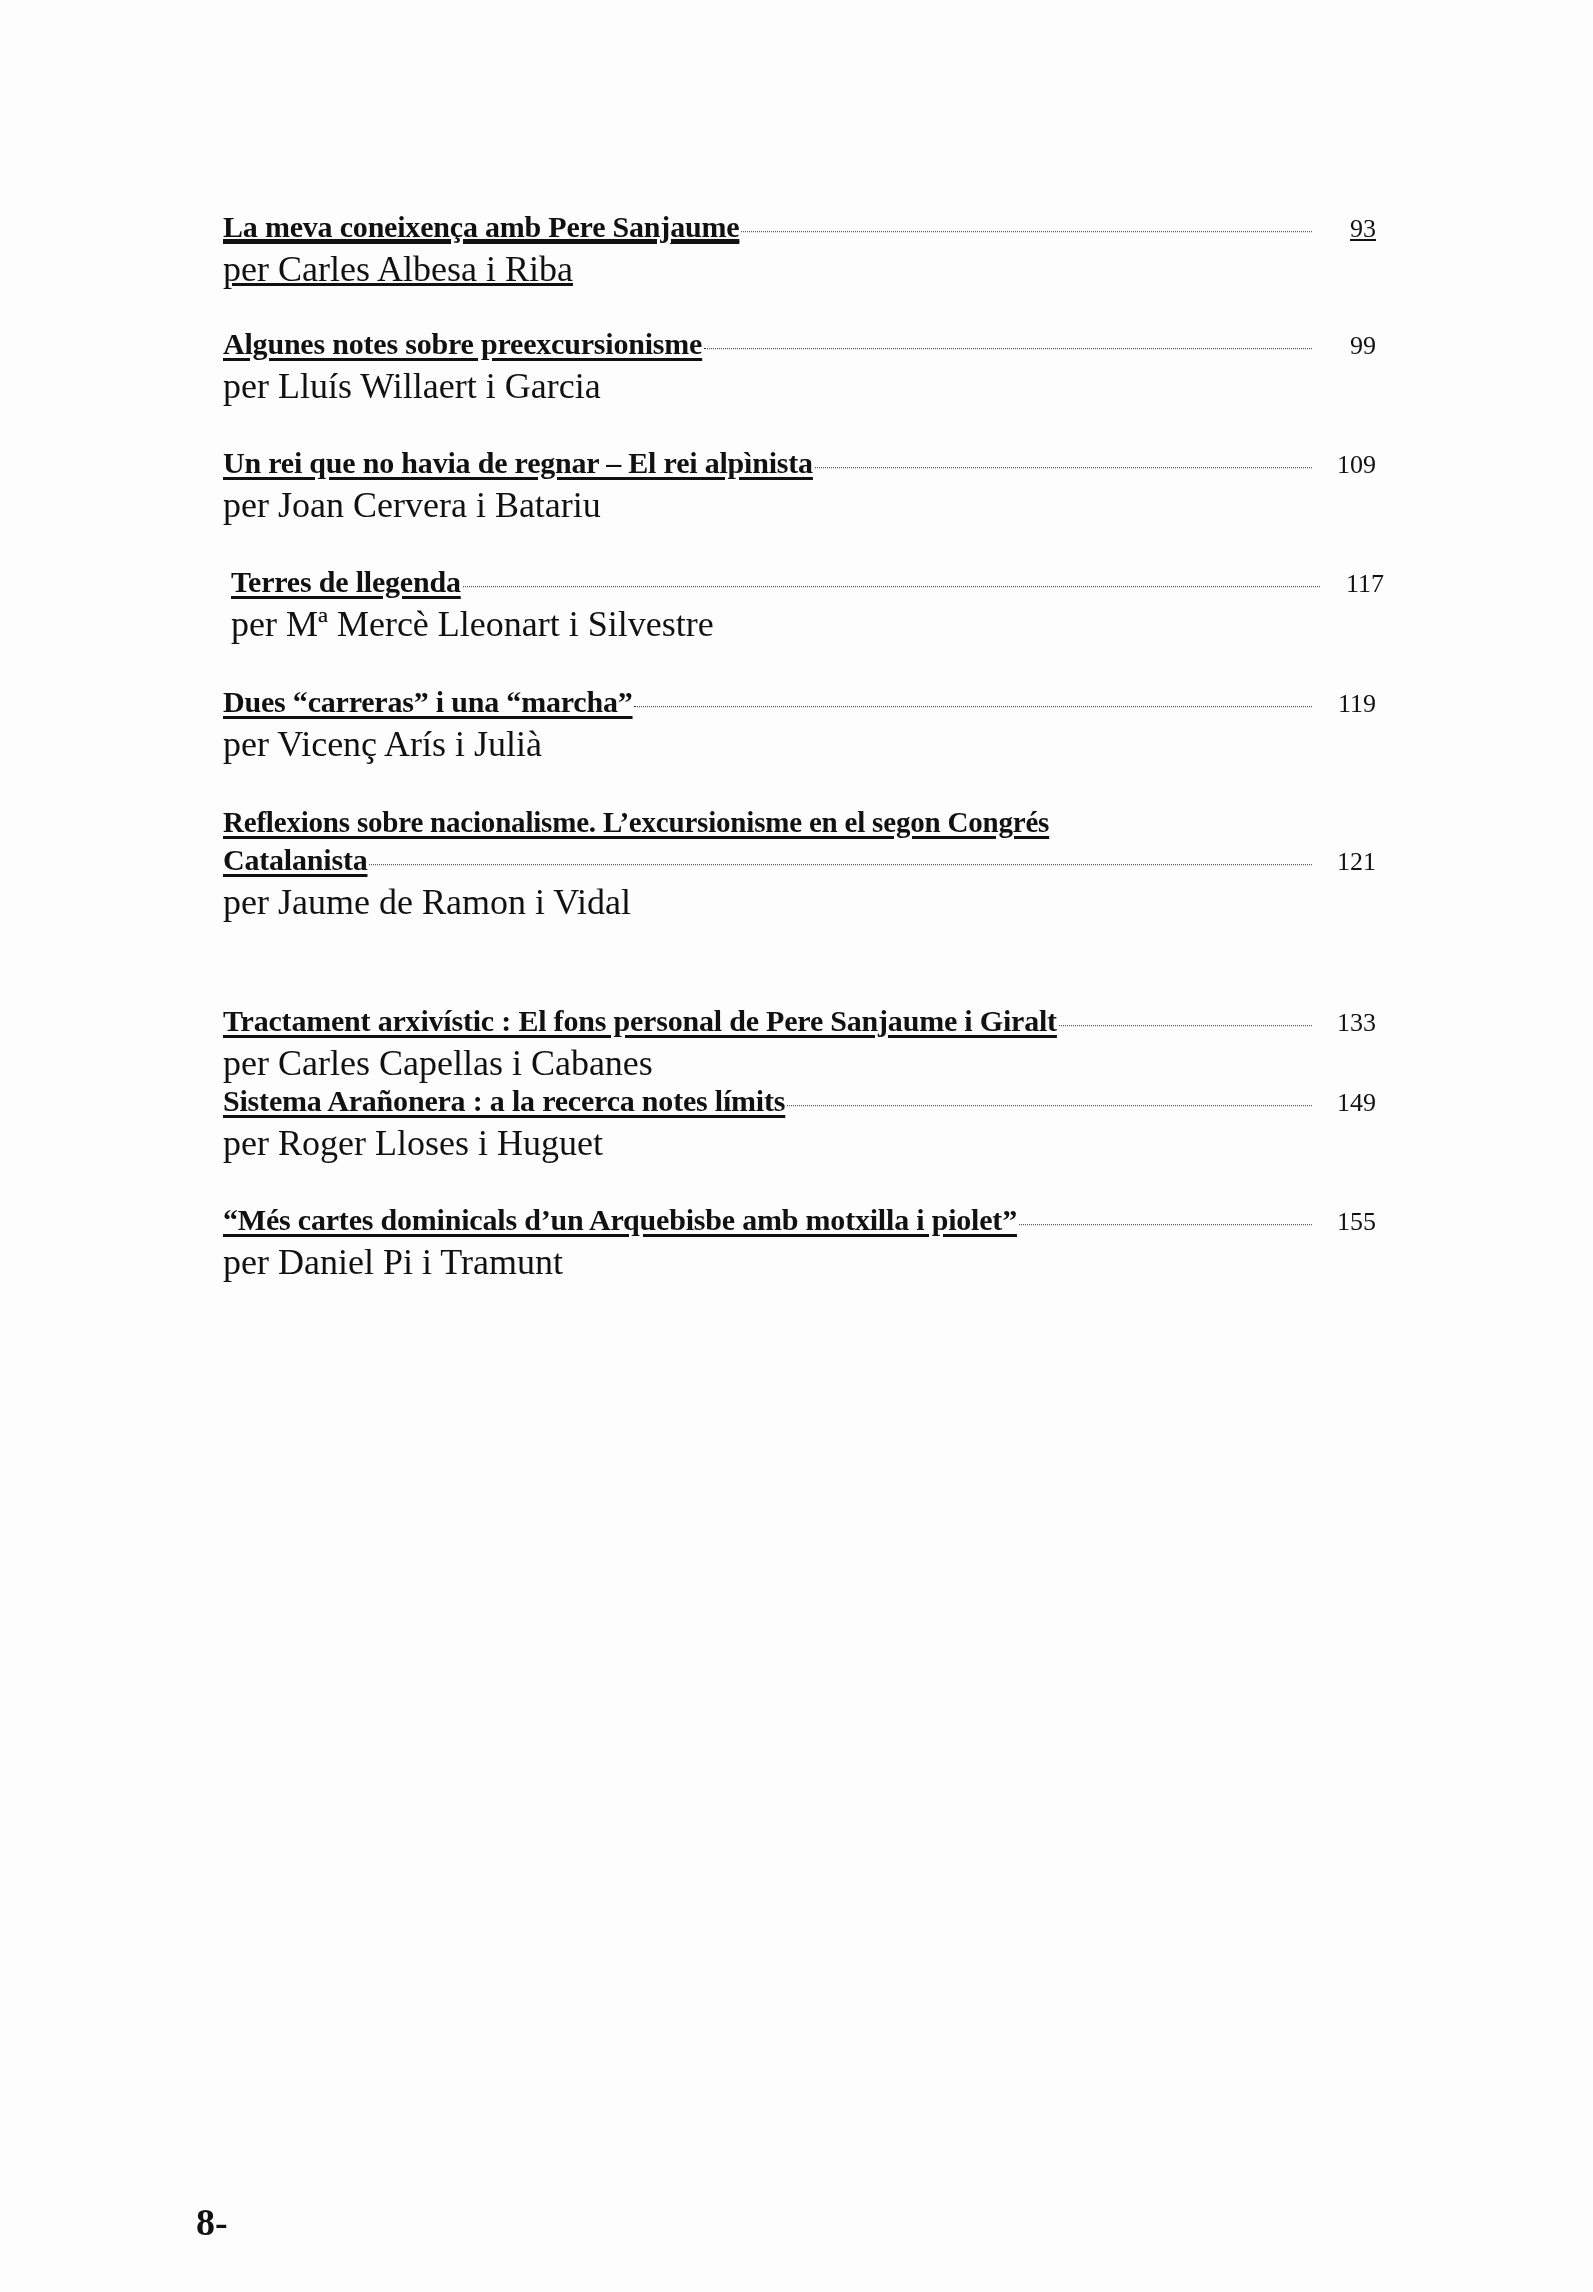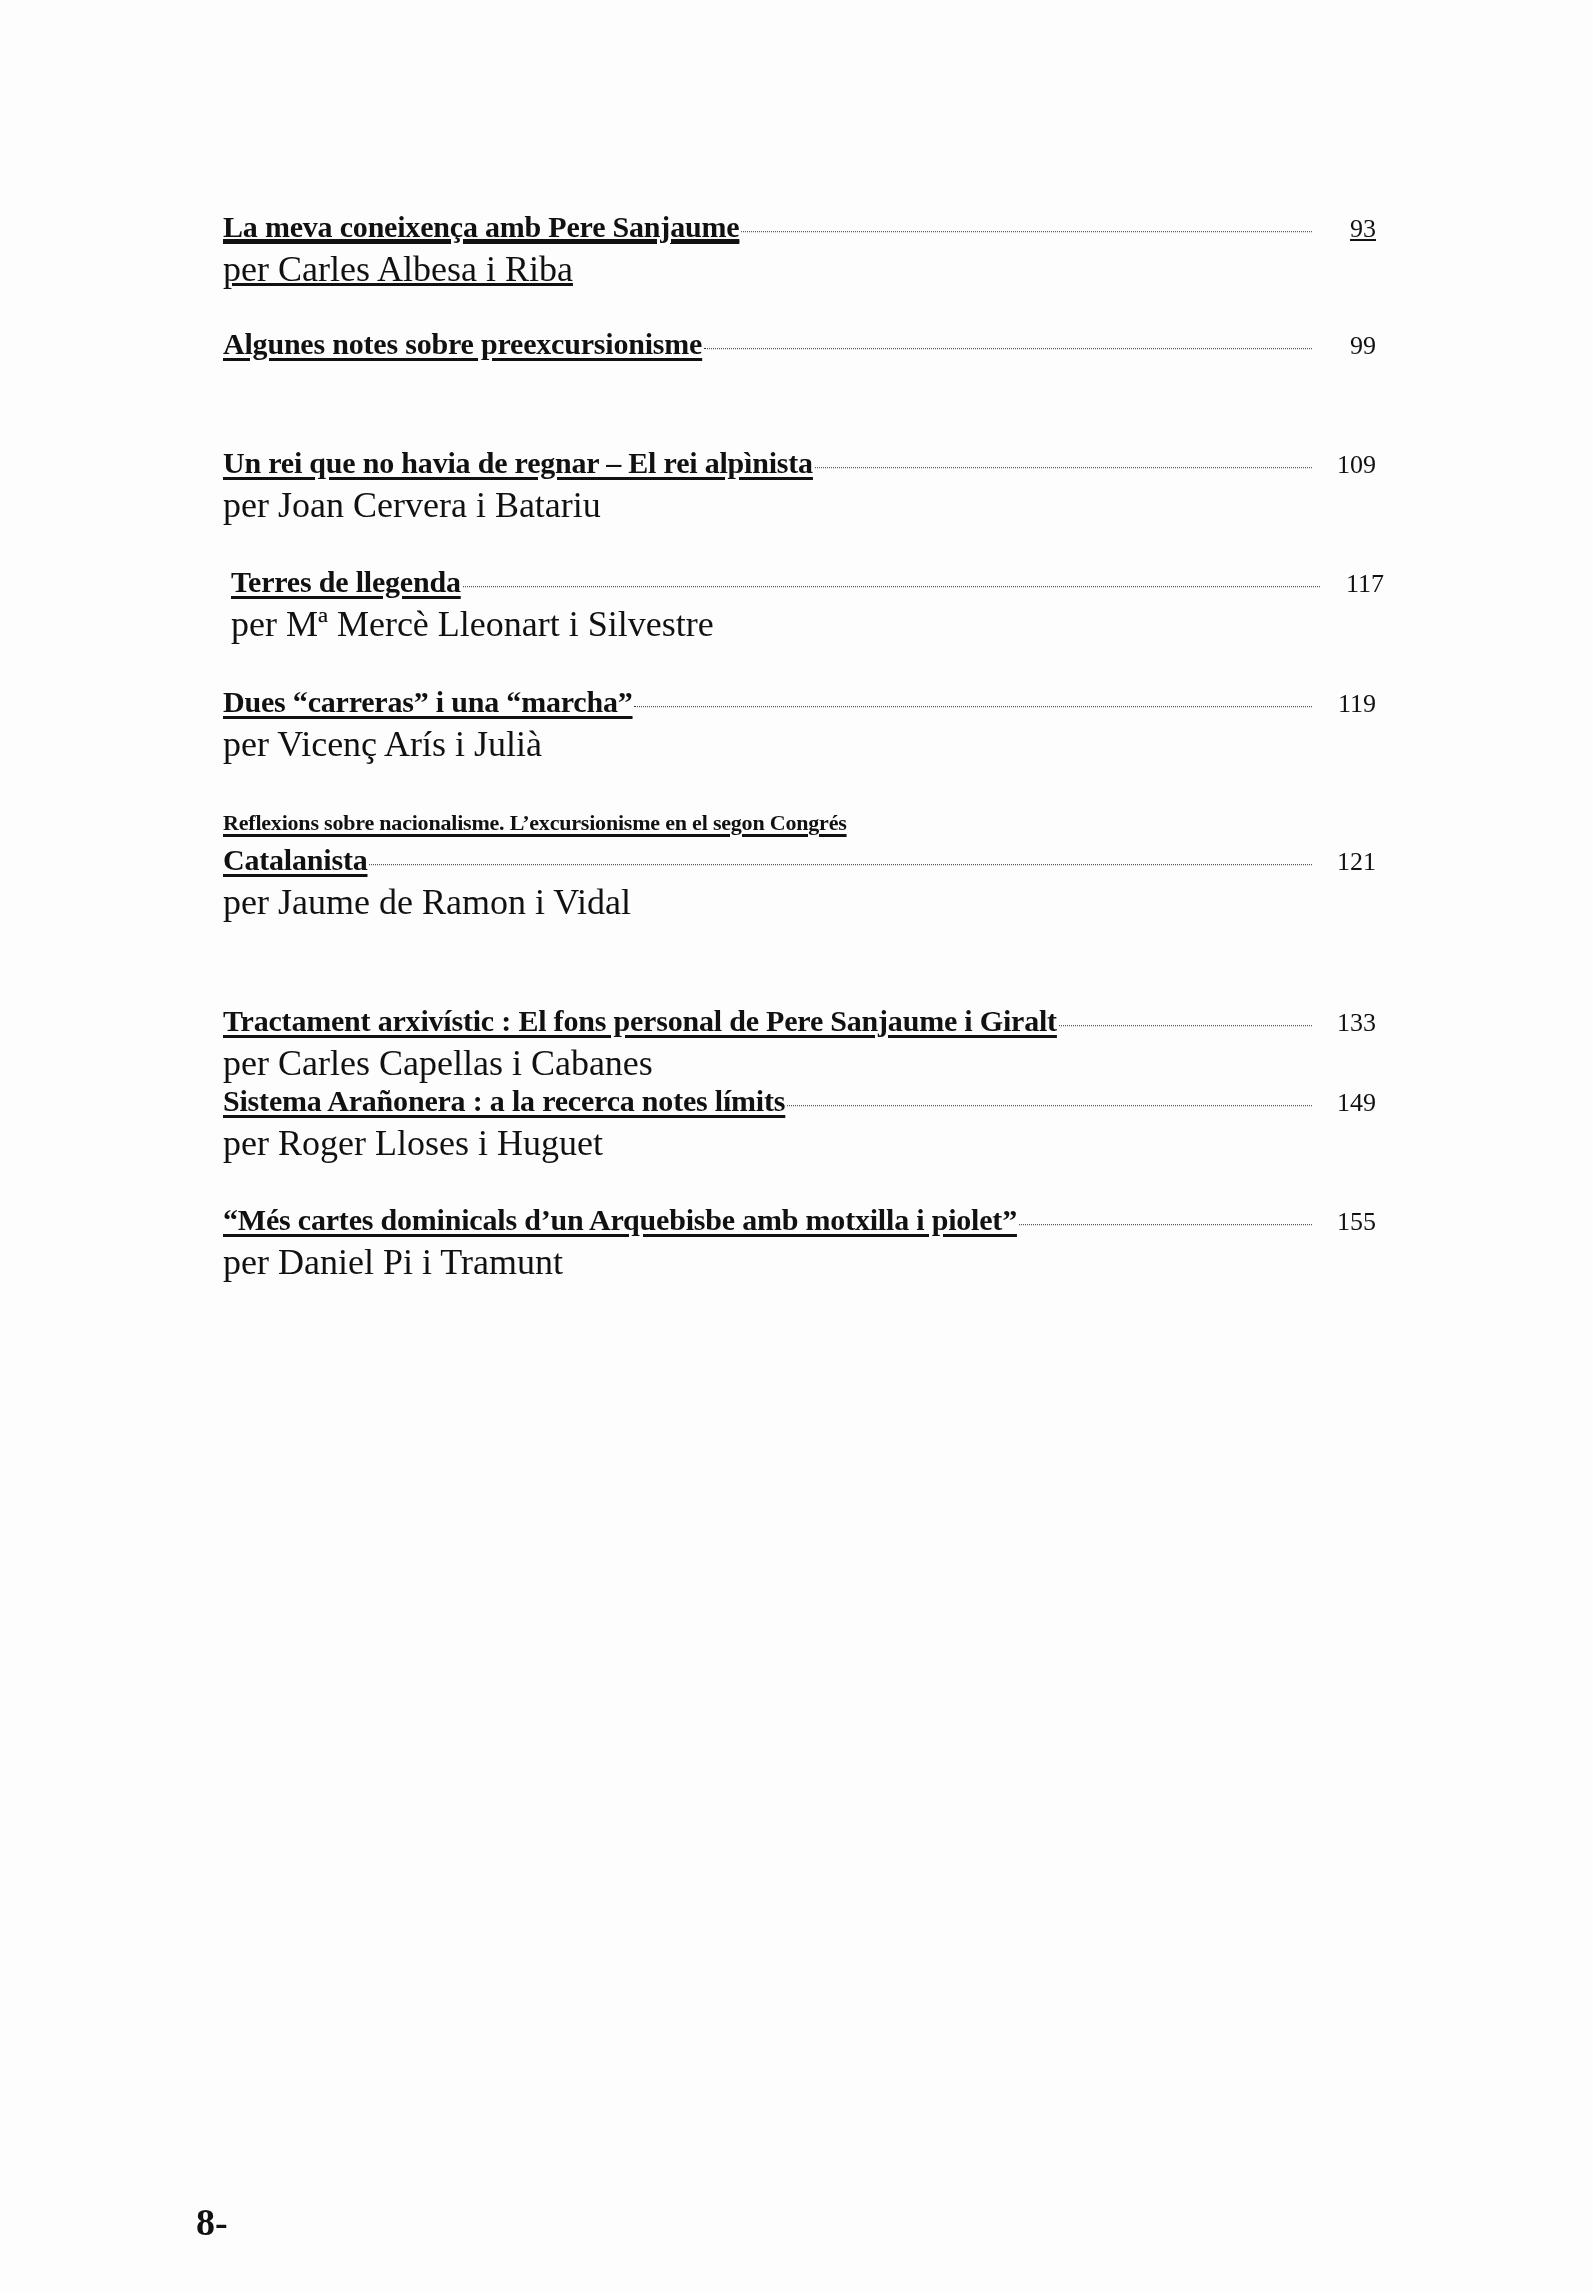--- a/index.html
+++ b/index.html
@@ -56,21 +56,21 @@
       min-width: 19px;
     }
     .page-num {
       flex: 0 0 auto;
       width: 58px;
       text-align: right;
       font-size: 26px;
       white-space: nowrap;
     }
     .title-line-plain {
-      font-size: 22px;
+      font-size: 29px;
       line-height: 37px;
     }
     .author {
       font-size: 36px;
       line-height: 37px;
       margin-top: 3.8px;
       white-space: nowrap;
     }
     .footer-page {
       position: absolute;
@@ -95,20 +95,21 @@
       </div>
       <div class="author">per Carles Albesa i Riba</div>
     </div>
 
     <div class="entry" style="top:117px;">
       <div class="title-row">
         <span class="title">Algunes notes sobre preexcursionisme</span>
         <span class="leader"></span>
         <span class="page-num">99</span>
       </div>
+      <div class="author">per Lluís Willaert i Garcia</div>
     </div>
 
     <div class="entry" style="top:236px;">
       <div class="title-row">
         <span class="title">Un rei que no havia de regnar – El rei alpìnista</span>
         <span class="leader"></span>
         <span class="page-num">109</span>
       </div>
       <div class="author">per Joan Cervera i Batariu</div>
     </div>

